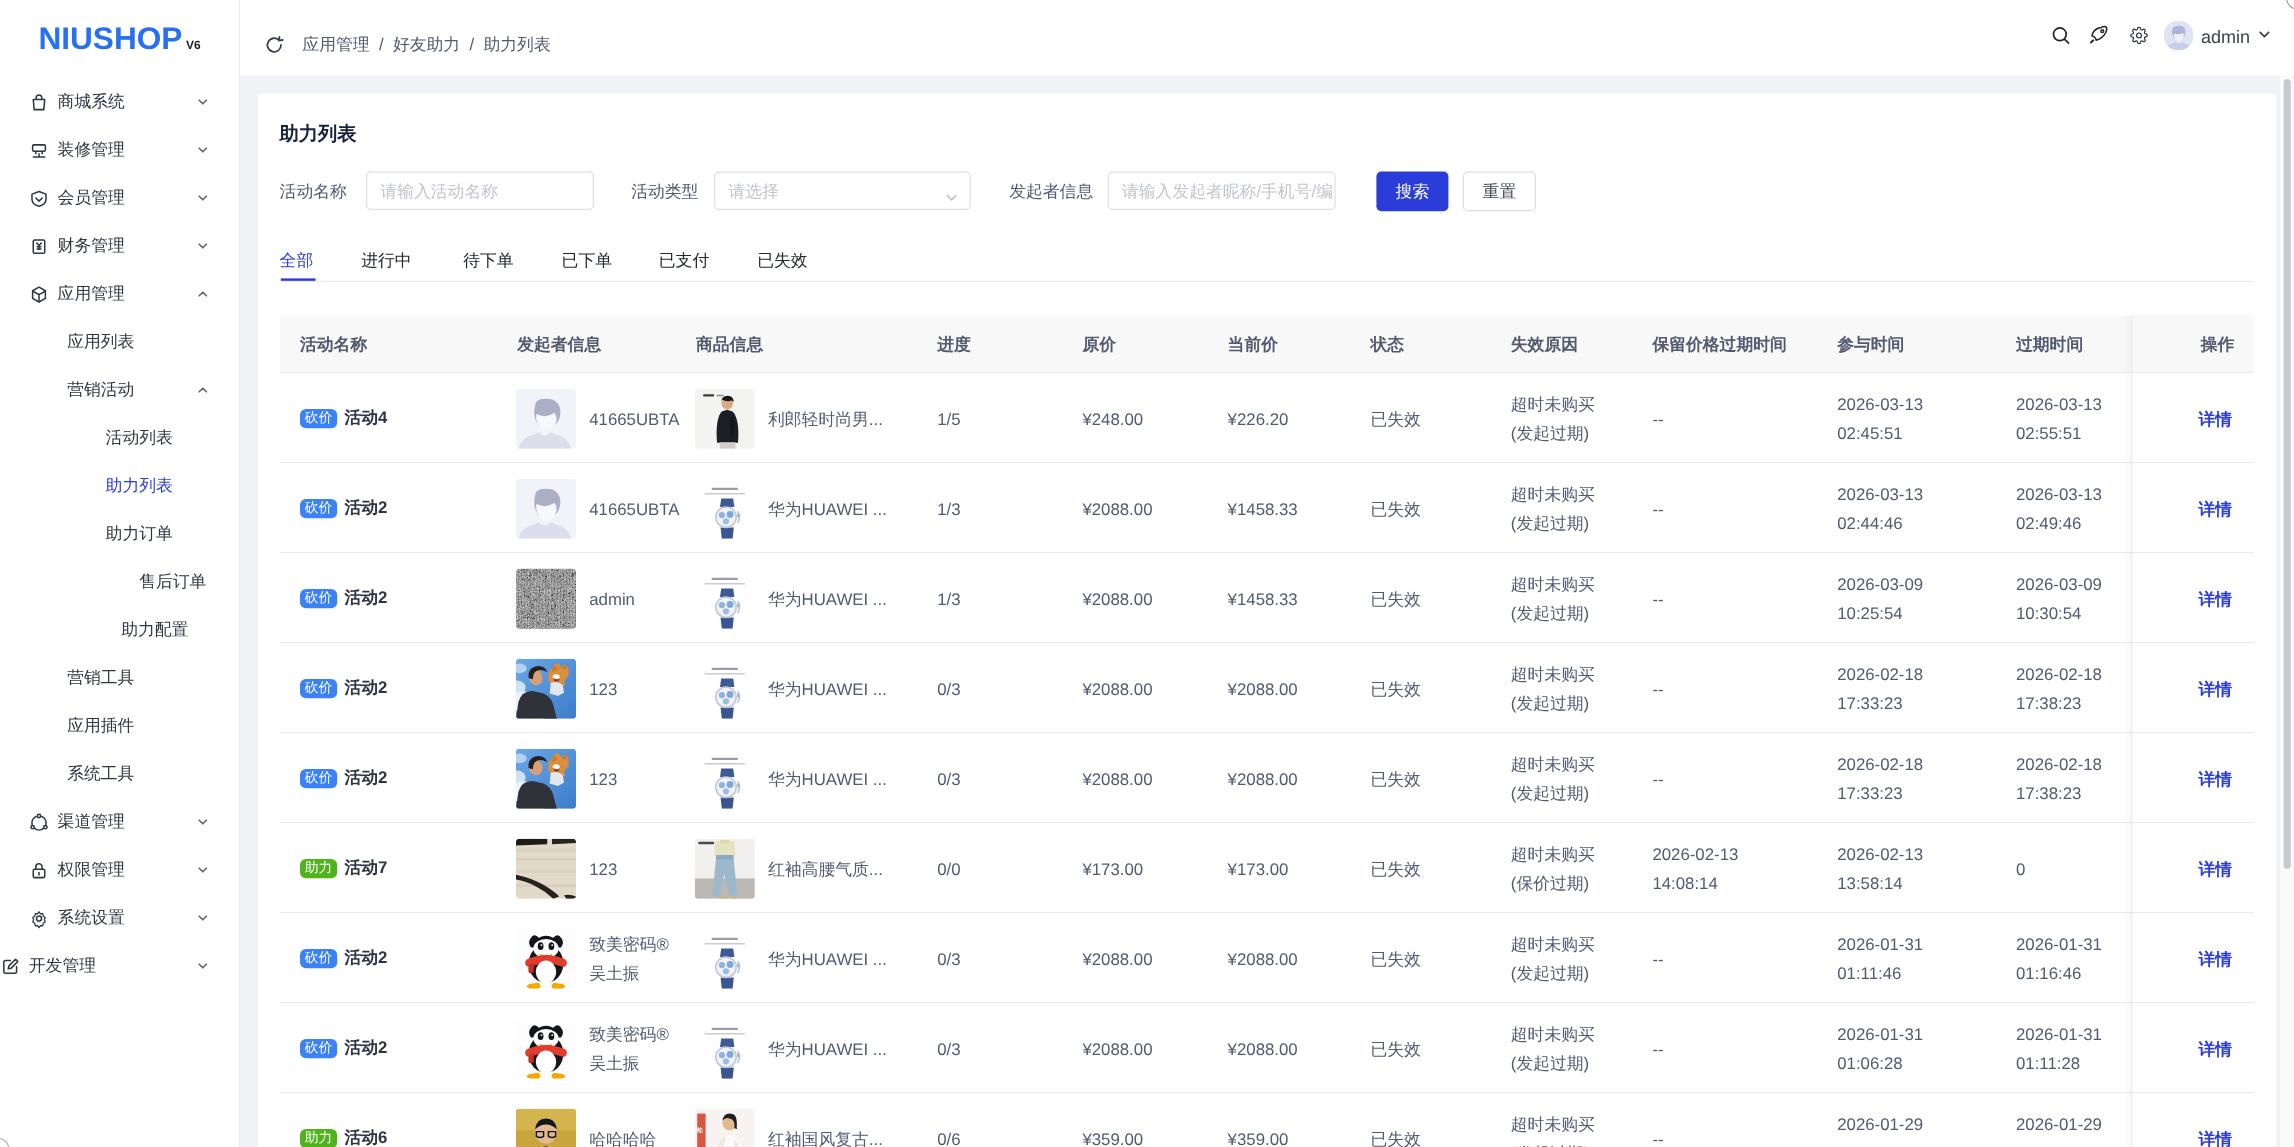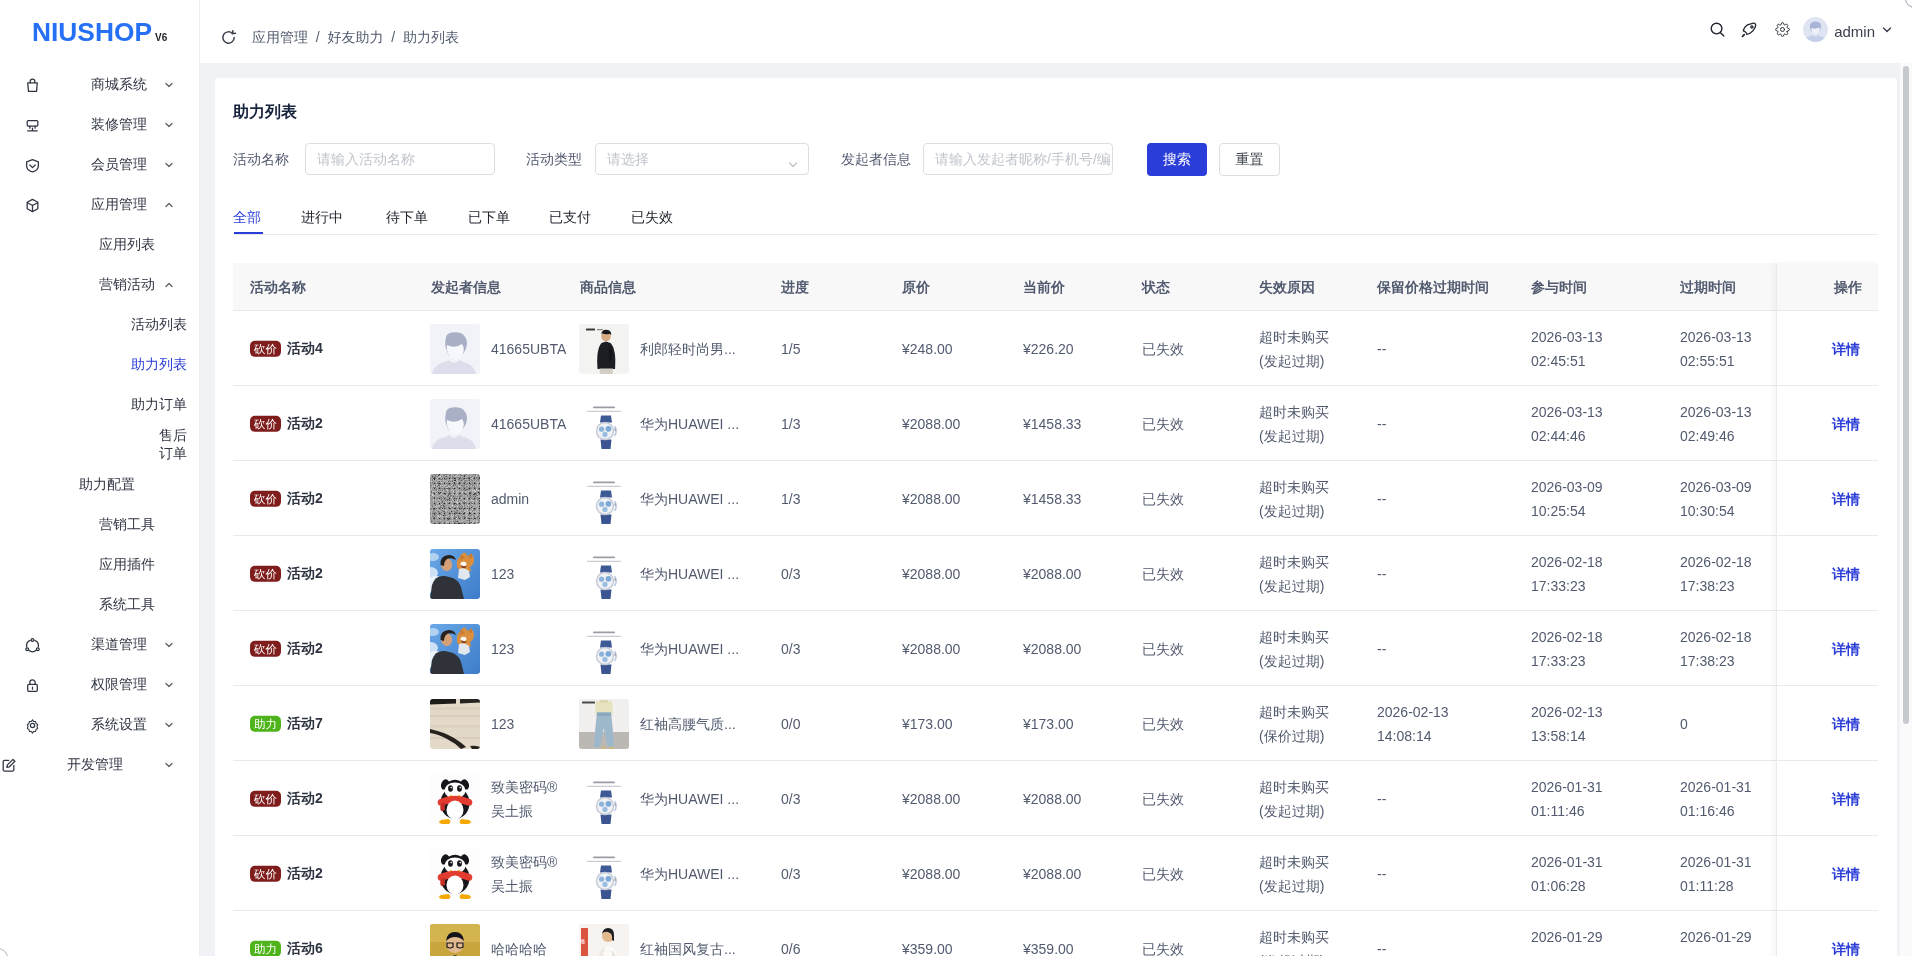--- a/index.html
+++ b/index.html
@@ -2,21 +2,21 @@
 <html><head><meta charset="utf-8">
 <style>
 * { margin:0; padding:0; box-sizing:border-box; }
 html,body { width:1912px; height:956px; overflow:hidden; font-family:"Liberation Sans",sans-serif; background:#f0f2f5; }
 .topbar { position:absolute; left:200px; top:0; width:1712px; height:63px; background:#fff; }
 .sidebar { position:absolute; left:0; top:0; width:200px; height:956px; background:#fff; border-right:1px solid #eceef2; z-index:5; }
 .logo { position:absolute; left:32px; top:20px; }
 .menu { position:absolute; top:65px; left:0; width:100%; }
 .mitem { position:relative; height:40px; display:flex; align-items:center; font-size:14px; color:#2f3542; }
 .mic { margin-right:7px; flex:none; }
-.mtx { flex:1;margin-left:43px; }
+.mtx { flex:1; }
 .chev { position:absolute; right:24px; top:14px; }
 .mactive { color:#2b3dd8; }
 .crumb { position:absolute; top:0; left:0; height:75px; display:flex; align-items:center; color:#515a6e; font-size:14px; }
 .hicons { position:absolute; right:0; top:0; height:63px; display:flex; align-items:center; }
 .main { position:absolute; left:200px; top:63px; width:1700px; height:893px; background:#f0f2f5; }
 .card { position:absolute; left:15px; top:15px; width:1682px; height:880px; background:#fff; border-radius:2px; }
 .title { position:absolute; left:18px; top:24px; font-size:16px; font-weight:bold; color:#17233d; }
 .flabel { position:absolute; top:65px; height:32px; line-height:32px; font-size:14px; color:#515a6e; }
 .finput { position:absolute; top:65px; height:32px; border:1px solid #dcdee2; border-radius:4px; background:#fff; font-size:14px; color:#c0c4cc; line-height:30px; padding-left:11px; overflow:hidden; white-space:nowrap; }
 .btn-b { position:absolute; top:65px; width:60px; height:33px; background:#2b3dd8; color:#fff; font-size:14px; text-align:center; line-height:33px; border-radius:4px; }
@@ -28,21 +28,21 @@
 .tabbar { position:absolute; left:19px; top:154px; width:29px; height:3px; background:#2b3dd8; }
 .thead { position:absolute; left:18px; top:185px; width:1645px; height:48px; background:#f8f8f9; border-bottom:1px solid #e8eaec; }
 .th { position:absolute; top:0; height:48px; line-height:48px; font-size:14px; color:#515a6e; font-weight:bold; white-space:nowrap; }
 .tbody { position:absolute; left:18px; top:233px; width:1645px; }
 .trow { position:relative; width:1645px; height:75px; border-bottom:1px solid #e8eaec; background:#fff; }
 .cell { position:absolute; top:calc(50% + 1px); transform:translateY(-50%); font-size:14px; color:#515a6e; white-space:nowrap; }
 .ln { line-height:24px; }
 .pic { width:50px; height:50px; border-radius:3px; overflow:hidden; }
 .pic svg { display:block; }
 .bdg-b,.bdg-g { display:inline-block; vertical-align:middle; height:16px; line-height:16px; padding:0 4px; border-radius:5px; font-size:11.5px; color:#fff; }
-.bdg-b { background:#7f1d1d; }
+.bdg-b { background:#3b82f6; }
 .bdg-g { background:#4fb41c; }
 .ttl { vertical-align:middle; margin-left:6px; font-size:14px; color:#2e3442;font-weight:bold; }
 .fixcol { position:absolute; left:1561px; top:185px; width:102px; bottom:-10px; border-left:1px solid #e8eaec; box-shadow:-3px 0 6px rgba(0,0,0,0.04); }
 .sbtrack { position:absolute; left:1900px; top:63px; width:12px; height:893px; background:#fafafa; }
 .sbthumb { position:absolute; left:1903px; top:66px; width:6px; height:658px; background:#c6c9ce; border-radius:3px; }
 .corner-arc { position:absolute; left:1905px; top:-11px; width:19px; height:19px; border:1.5px solid #9aa2ae; border-radius:50%; background:transparent; }
 </style></head>
 <body>
 <div class="topbar">
   <div class="crumb" style="left:20px">
@@ -116,20 +116,30 @@
           <path d="M8 2.5 l5.5 2 v4 c0 3 -2.5 4.8 -5.5 5.5 c-3 -0.7 -5.5 -2.5 -5.5 -5.5 v-4z"></path>
           <path d="M5.5 7.5 l2.5 2.5 l2.5 -2.5"></path>
         </svg>
         <span class="mtx">会员管理</span>
         <svg class="chev" width="12" height="12" viewBox="0 0 12 12" fill="none" stroke="#606266" stroke-width="1.3" stroke-linecap="round" stroke-linejoin="round">
           <path d="M3 4.5 l3 3 l3 -3"></path>
         </svg>
       </div>
       <div class="mitem" style="padding-left:24px;">
         <svg class="mic" width="17" height="17" viewBox="0 0 16 16" fill="none" stroke="#2f3542" stroke-width="1.2" stroke-linecap="round" stroke-linejoin="round">
+          <rect x="3.5" y="2.8" width="9" height="10.5" rx="1"></rect>
+          <path d="M6.2 5.2 l1.8 2 l1.8 -2 M8 7.2 v3 M6.5 8.2 h3 M6.5 9.8 h3"></path>
+        </svg>
+        <span class="mtx">财务管理</span>
+        <svg class="chev" width="12" height="12" viewBox="0 0 12 12" fill="none" stroke="#606266" stroke-width="1.3" stroke-linecap="round" stroke-linejoin="round">
+          <path d="M3 4.5 l3 3 l3 -3"></path>
+        </svg>
+      </div>
+      <div class="mitem" style="padding-left:24px;">
+        <svg class="mic" width="17" height="17" viewBox="0 0 16 16" fill="none" stroke="#2f3542" stroke-width="1.2" stroke-linecap="round" stroke-linejoin="round">
           <path d="M8 2.2 l5 2.8 v6 l-5 2.8 l-5 -2.8 v-6z"></path>
           <path d="M3.2 5.4 L8 8 l4.8 -2.6 M8 8 v5.6"></path>
         </svg>
         <span class="mtx">应用管理</span>
         <svg class="chev" width="12" height="12" viewBox="0 0 12 12" fill="none" stroke="#606266" stroke-width="1.3" stroke-linecap="round" stroke-linejoin="round">
           <path d="M3 7.5 l3 -3 l3 3"></path>
         </svg>
       </div>
       <div class="mitem" style="padding-left:56px;">
         <span class="mtx">应用列表</span>
@@ -145,21 +155,21 @@
       </div>
       <div class="mitem mactive" style="padding-left:88px;">
         <span class="mtx">助力列表</span>
       </div>
       <div class="mitem" style="padding-left:88px;">
         <span class="mtx">助力订单</span>
       </div>
       <div class="mitem" style="padding-left:116px;">
         <span class="mtx">售后订单</span>
       </div>
-      <div class="mitem" style="padding-left:36px;">
+      <div class="mitem" style="padding-left:101px;">
         <span class="mtx">助力配置</span>
       </div>
       <div class="mitem" style="padding-left:56px;">
         <span class="mtx">营销工具</span>
       </div>
       <div class="mitem" style="padding-left:56px;">
         <span class="mtx">应用插件</span>
       </div>
       <div class="mitem" style="padding-left:56px;">
         <span class="mtx">系统工具</span>

